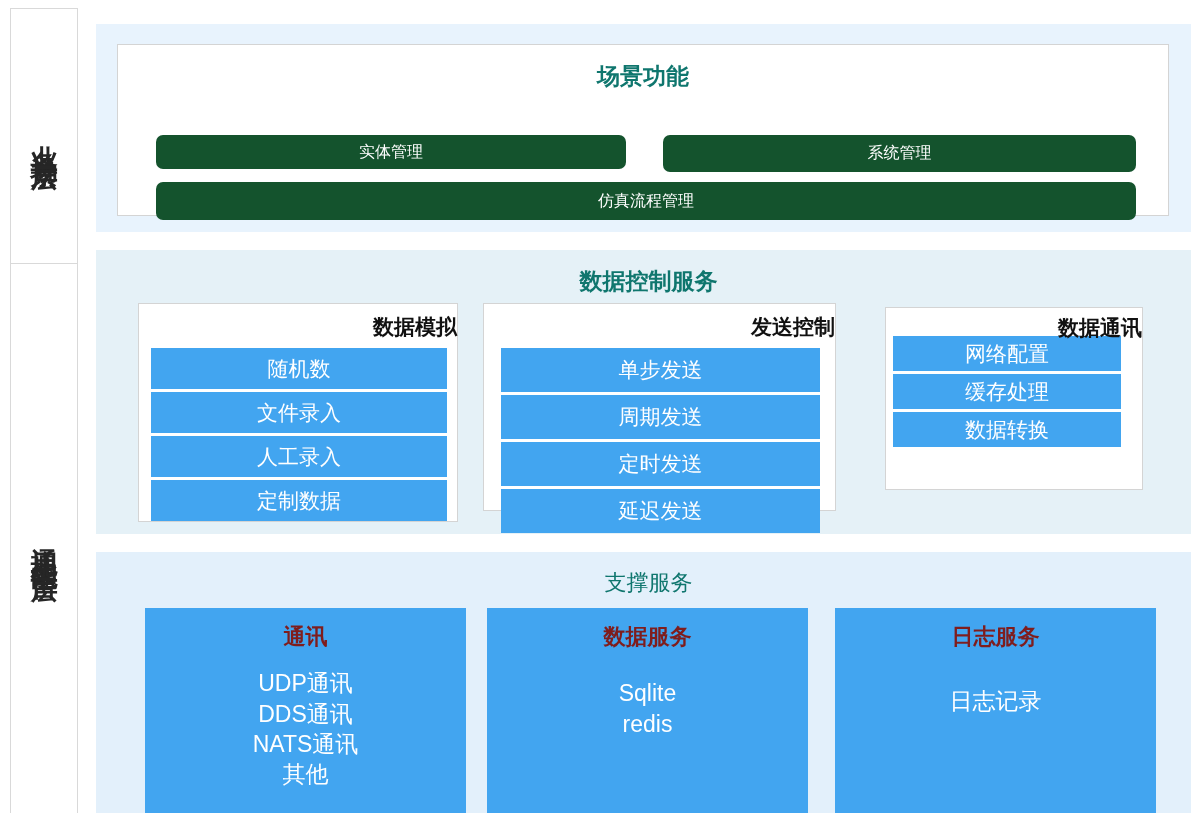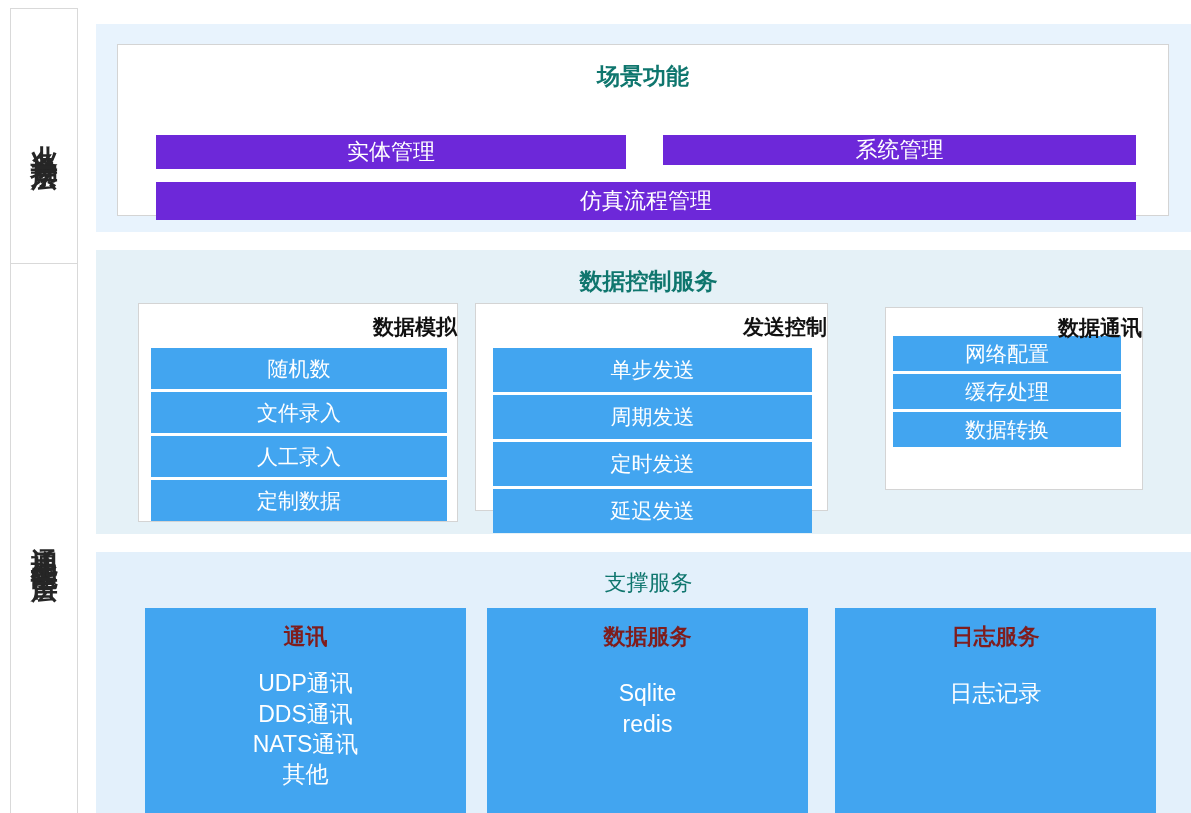--- a/index.html
+++ b/index.html
@@ -82,43 +82,44 @@
     position: absolute;
     left: 0; right: 0; top: 16px;
     font-size: 23px;
     font-weight: bold;
   }
 
   
   .blue {
     position: absolute;
     box-sizing: border-box;
-    background: #6d28d9;
+    background: #14532d;
     color: #ffffff;
     display: flex;
     align-items: center;
     justify-content: center;
-    font-size: 22px;
-    white-space: nowrap;
+    font-size: 16px;
+    white-space: nowrap;
+    border-radius: 7px;
   }
 
   #btn-entity    { left: 38px;  top: 90px;  width: 470px; height: 34px; }
-  #btn-system    { left: 545px; top: 90px;  width: 473px; height: 30px; }
+  #btn-system    { left: 545px; top: 90px;  width: 473px; height: 37px; }
   #btn-sim-flow  { left: 38px;  top: 137px; width: 980px; height: 38px; }
 
   
   #data-title {
     position: absolute;
     left: 0; right: 0; top: 16px;
     font-size: 23px;
     font-weight: bold;
   }
 
   #card-sim   { left: 42px;  top: 53px; width: 320px; height: 219px; }
-  #card-send  { left: 379px; top: 53px; width: 353px; height: 208px; }
+  #card-send  { left: 387px; top: 53px; width: 353px; height: 208px; }
   #card-comm  { left: 789px; top: 57px; width: 258px; height: 183px; }
 
   .card-head {
     position: absolute;
     left: 0; right: 0;
     text-align: right;
     font-size: 21px;
     font-weight: bold;
     color: #111111;
     white-space: nowrap;
@@ -180,21 +181,21 @@
     color: #7f1d1d;
     line-height: 1.2;
   }
   .big-blue .bb-lines {
     margin-top: 18px;
     font-size: 23px;
     color: #ffffff;
     line-height: 1.32;
   }
   #box-data .bb-lines { margin-top: 28px; }
-  #box-log  .bb-lines { margin-top: 28px; }
+  #box-log  .bb-lines { margin-top: 36px; }
 </style>
 </head>
 <body>
 
 <div id="canvas">
 
   <div class="rail">
     <div class="rail-cell top">
       <div class="rail-label">业务场景层</div>
     </div>

